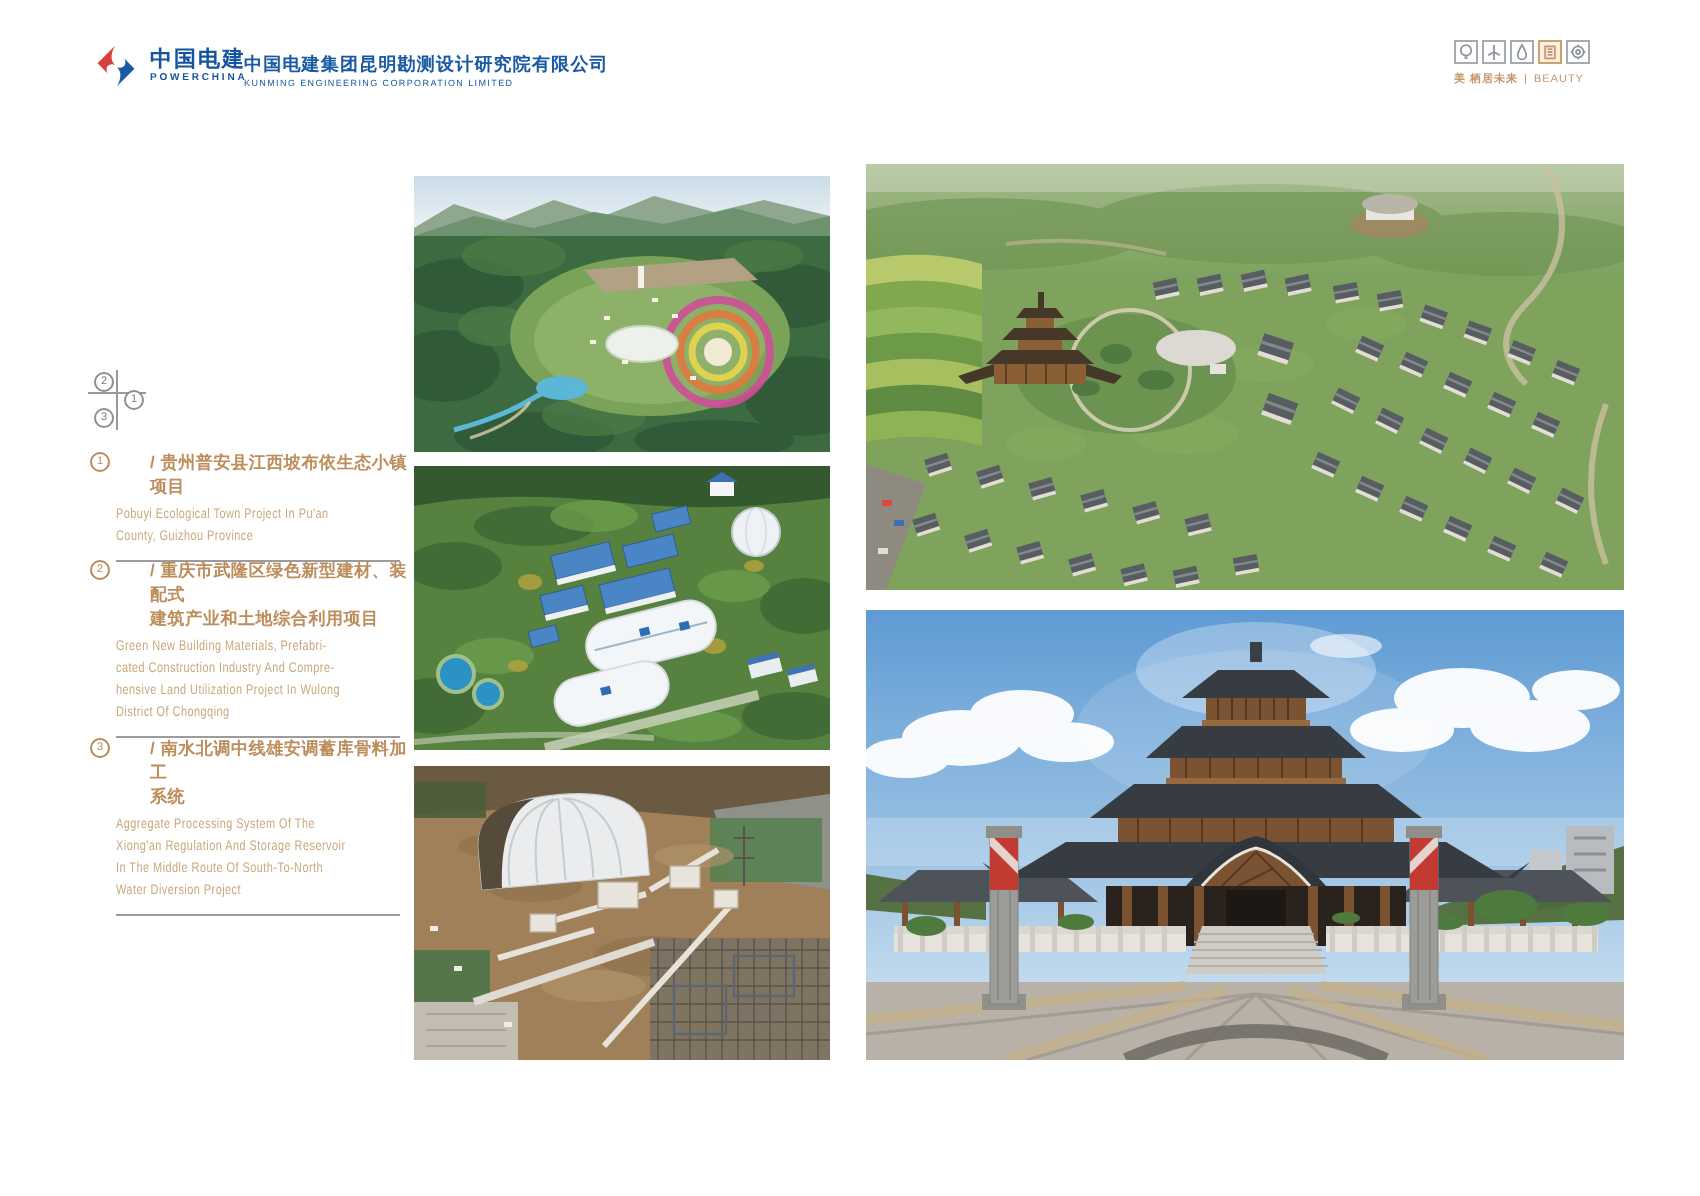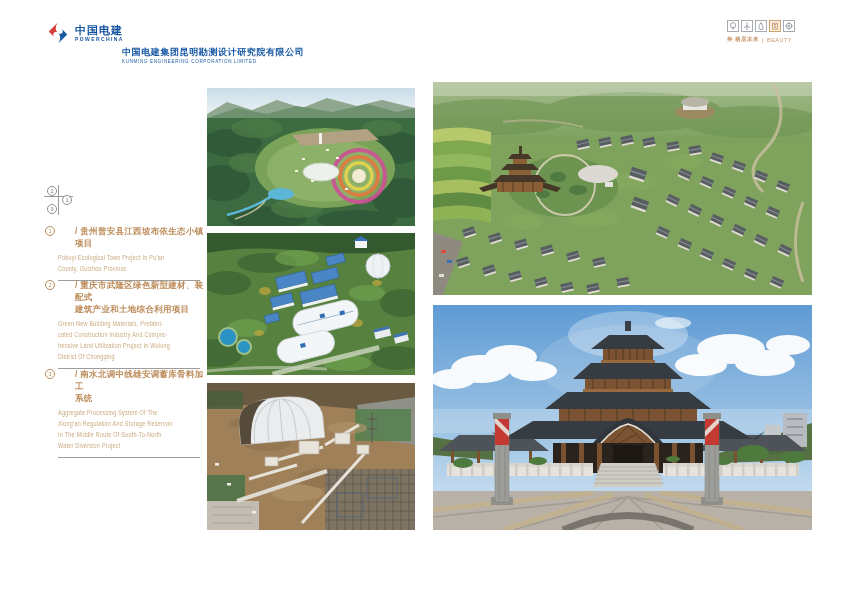--- a/index.html
+++ b/index.html
@@ -5,21 +5,21 @@
   html,body{margin:0;padding:0;background:#ffffff;}
   .page{position:relative;width:850px;height:598px;background:#fff;overflow:hidden;
         font-family:"Liberation Sans","DejaVu Sans",sans-serif;padding-left:36px;}
   
   .logo-block{position:absolute;left:46px;top:21px;display:flex;align-items:center;}
   .logo-mark{width:24px;height:24px;}
   .brand-text{margin-left:5px;color:#15549e;}
   .brand-cn{font-size:11px;font-weight:bold;letter-spacing:1px;line-height:12px;}
   .brand-en{font-size:5px;font-weight:bold;letter-spacing:1.4px;line-height:6px;}
   .company-block{position:absolute;left:122px;top:27px;color:#1a5aa5;}
-  .company-cn{font-size:9px;font-weight:bold;letter-spacing:.6px;line-height:11px;margin-top:20px;}
+  .company-cn{font-size:9px;font-weight:bold;letter-spacing:.6px;line-height:11px;}
   .company-en{font-size:4.5px;letter-spacing:.7px;line-height:6px;margin-top:1px;}
   
   .theme-nav{position:absolute;left:727px;top:20px;width:82px;}
   .icon-row{display:flex;gap:2px;}
   .tbox{width:12px;height:12px;border:1px solid #a5abb0;background:#fff;
         display:flex;align-items:center;justify-content:center;box-sizing:border-box;}
   .tbox svg{stroke:#8f959a;fill:none;stroke-width:.9;}
   .tbox.active{border-color:#cf9f6b;background:#faf1e3;}
   .tbox.active svg{stroke:#c8956c;}
   .theme-caption{margin-top:4px;font-size:5.5px;color:#c8956c;letter-spacing:.5px;

